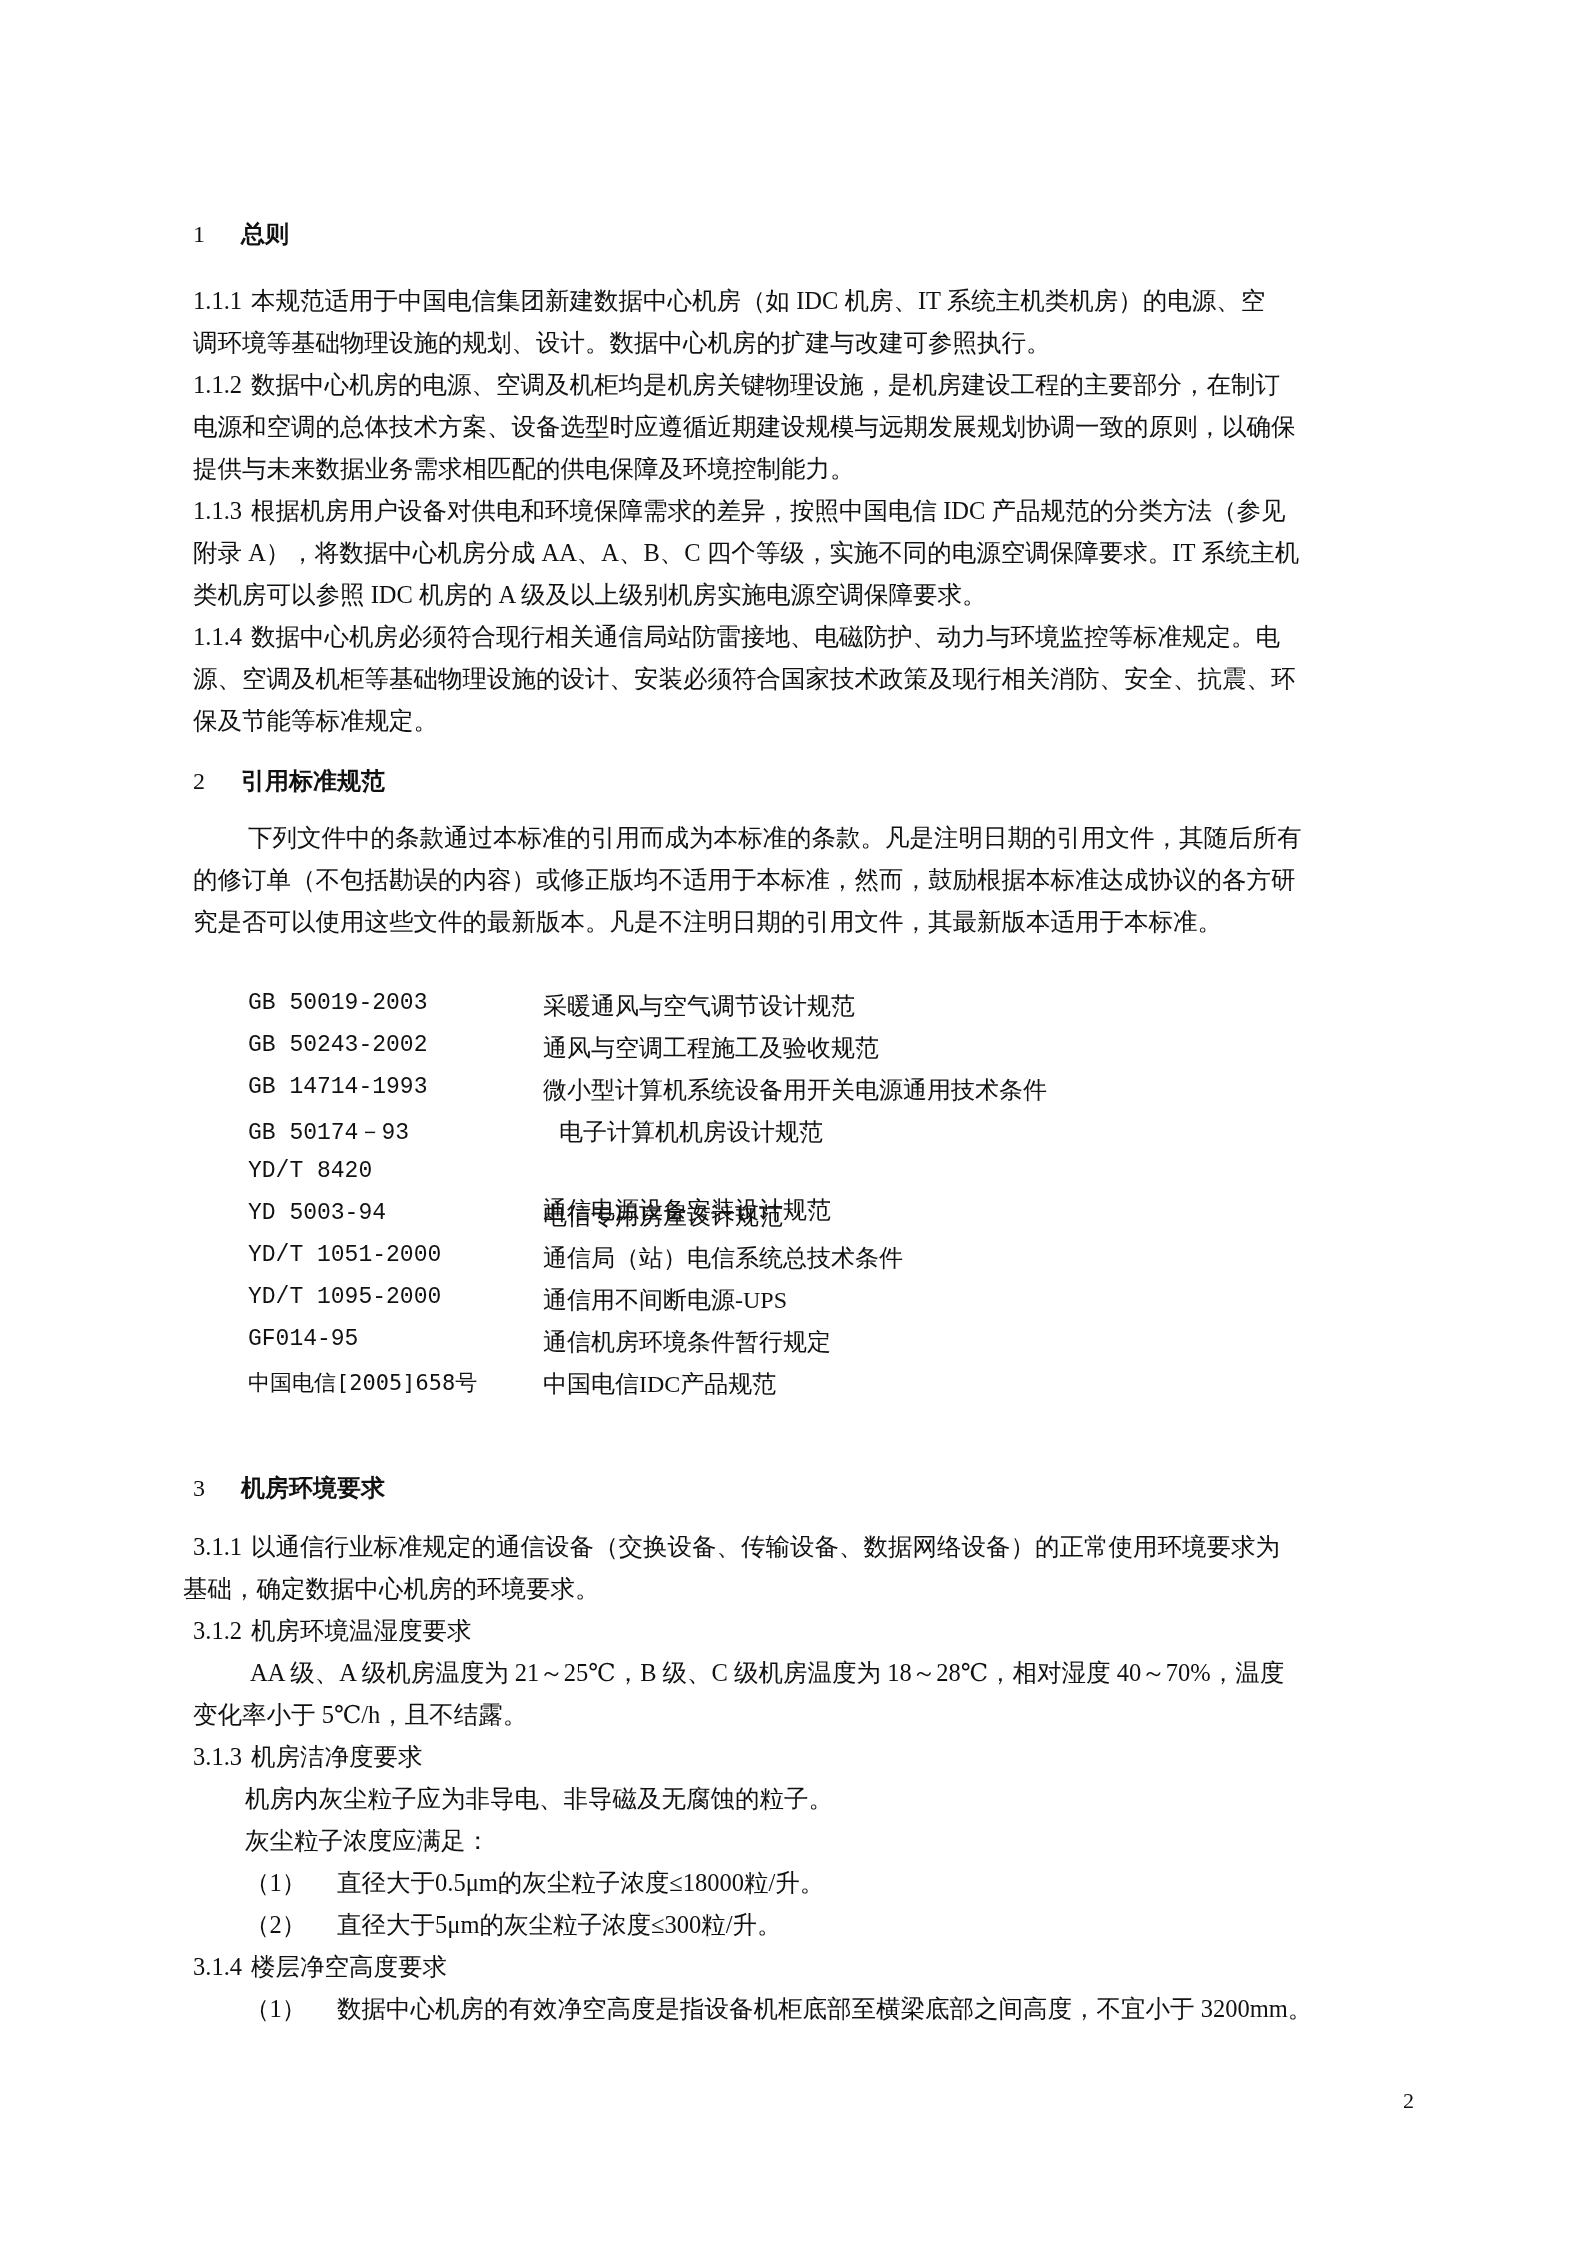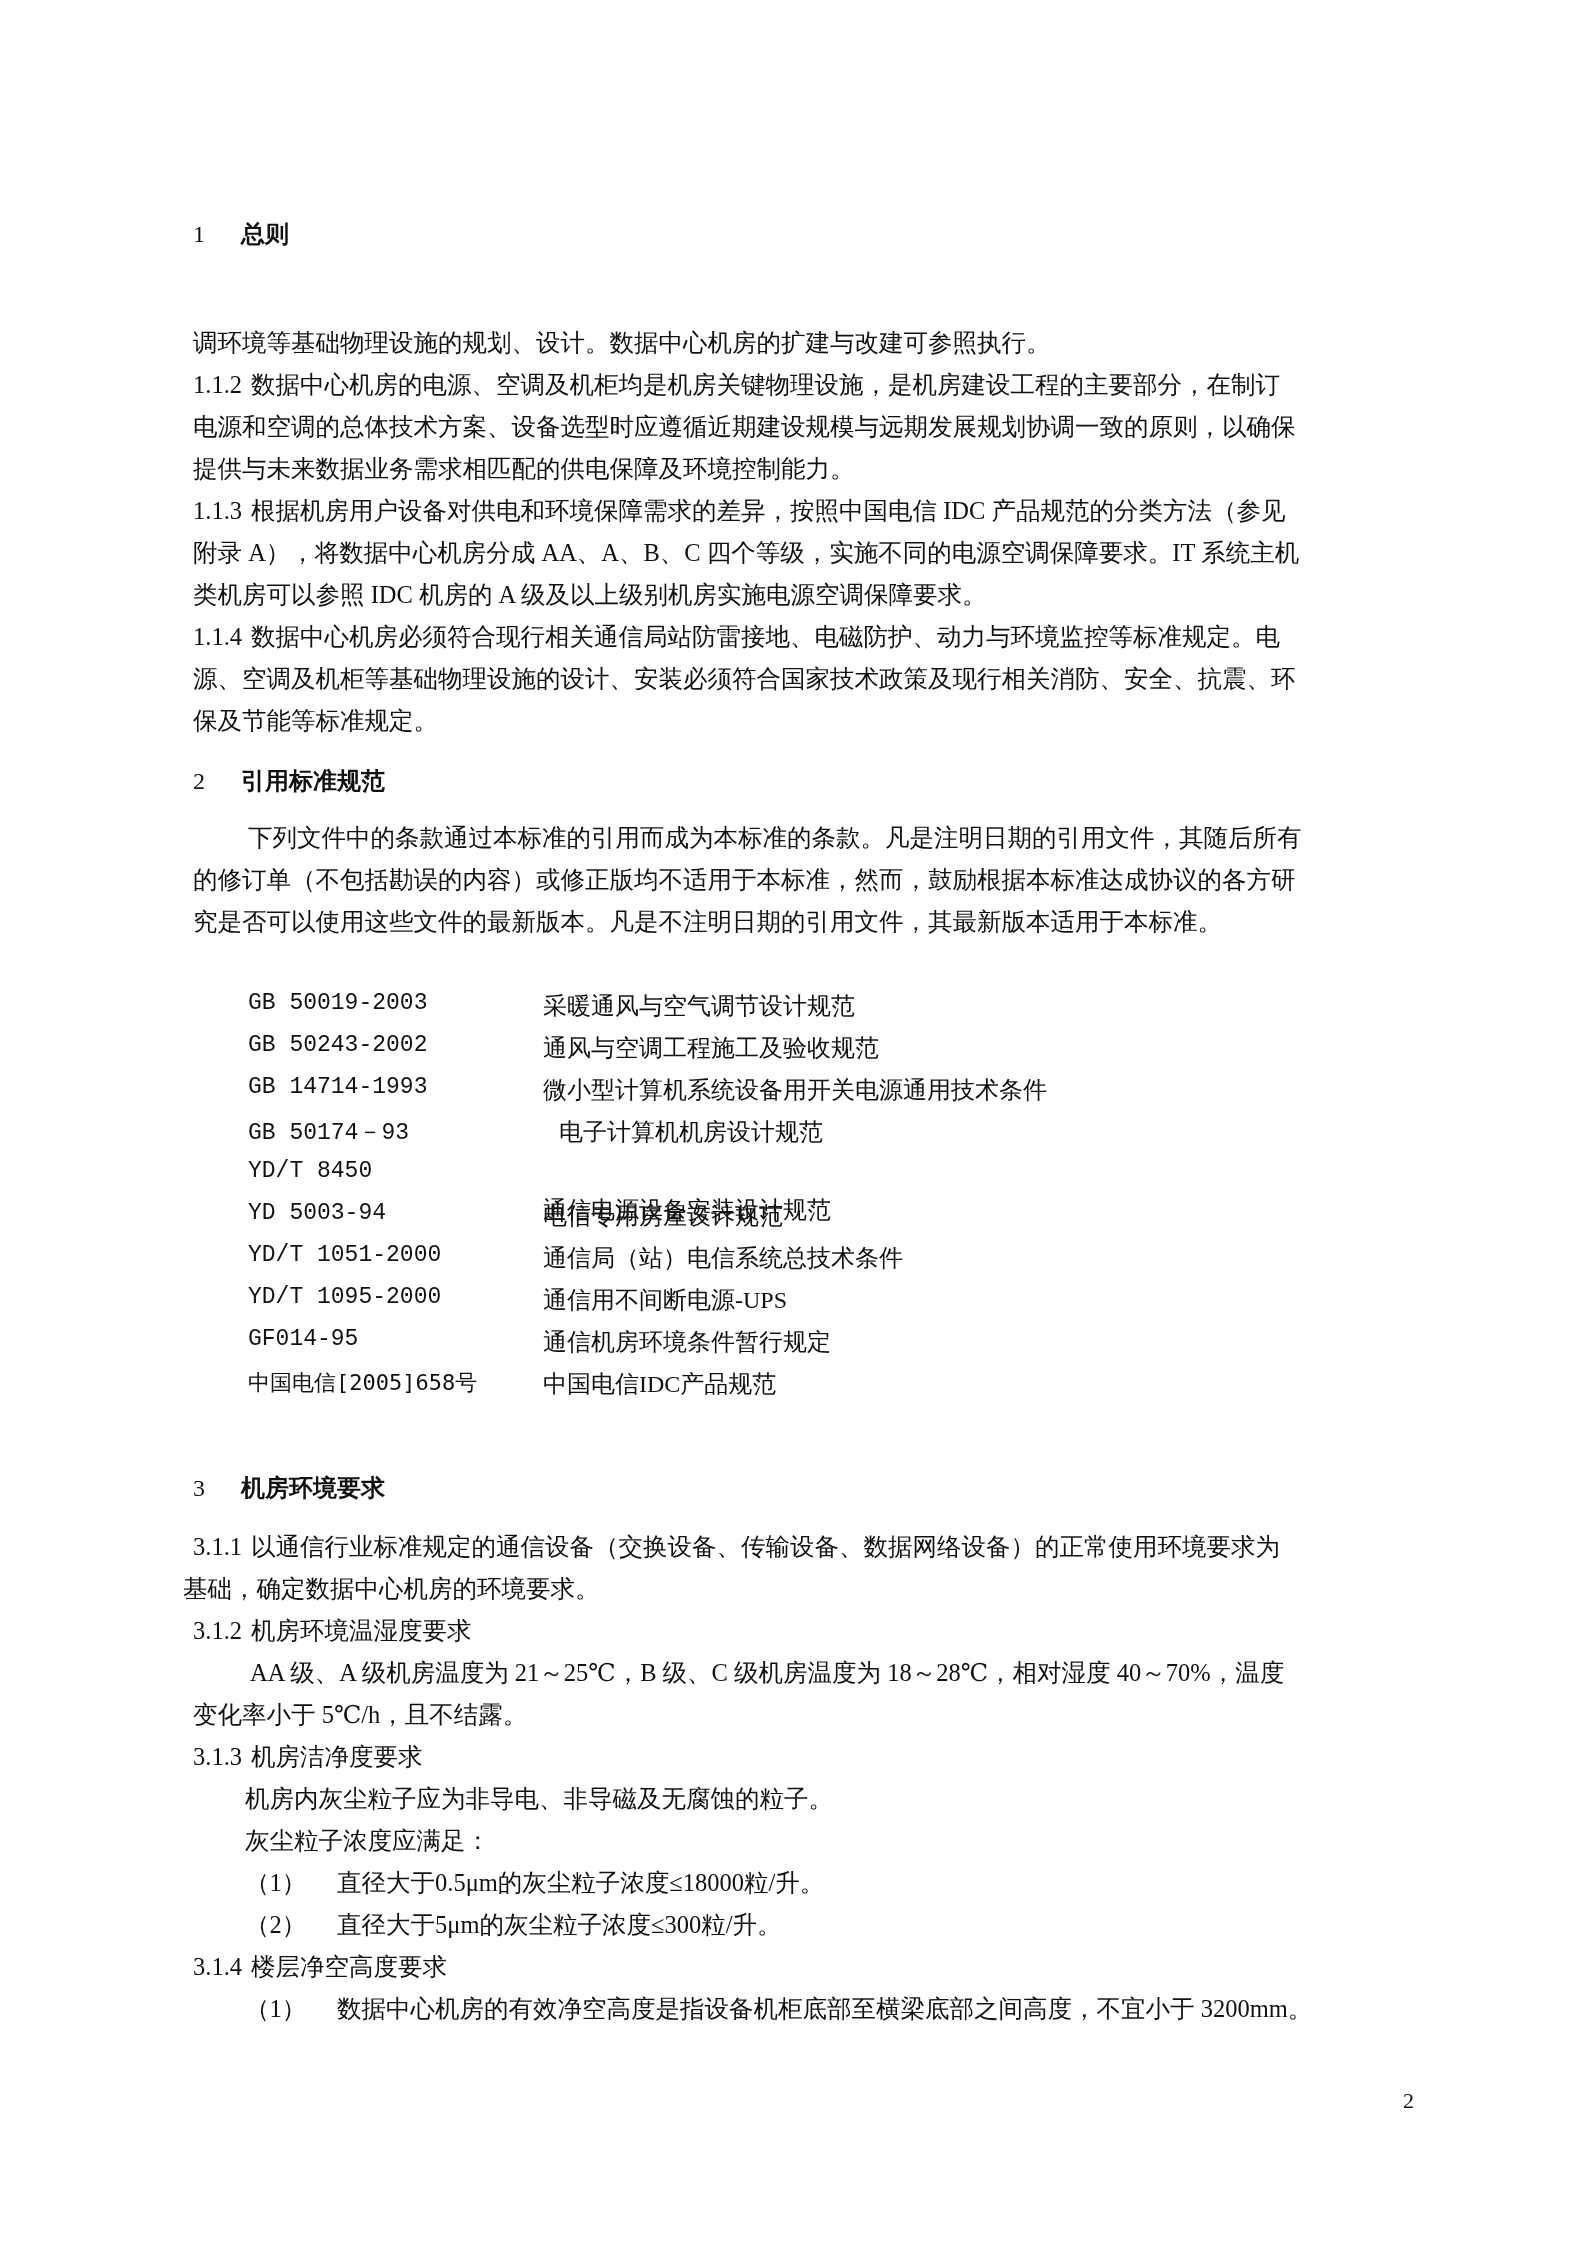--- a/index.html
+++ b/index.html
@@ -17,20 +17,23 @@
 </style>
 </head>
 <body>
 
 <div class="page">
 
   <div class="abs h" style="left:193px; top:218px;">
     <span class="num">1</span><span>总则</span>
   </div>
 
+  <div class="abs p" style="left:193px; top:280px;">
+    <span class="num">1.1.1</span><span>本规范适用于中国电信集团新建数据中心机房（如 IDC 机房、IT 系统主机类机房）的电源、空</span>
+  </div>
   <div class="abs p" style="left:193px; top:322px;">
     <span>调环境等基础物理设施的规划、设计。数据中心机房的扩建与改建可参照执行。</span>
   </div>
 
   <div class="abs p" style="left:193px; top:364px;">
     <span class="num">1.1.2</span><span>数据中心机房的电源、空调及机柜均是机房关键物理设施，是机房建设工程的主要部分，在制订</span>
   </div>
   <div class="abs p" style="left:193px; top:406px;">
     <span>电源和空调的总体技术方案、设备选型时应遵循近期建设规模与远期发展规划协调一致的原则，以确保</span>
   </div>
@@ -83,21 +86,21 @@
     </div>
     <div class="abs" style="left:248px; top:1074px;">
       <span class="abs ref-code" style="left:0;">GB 14714-1993</span>
       <span class="abs ref-title" style="left:295px;">微小型计算机系统设备用开关电源通用技术条件</span>
     </div>
     <div class="abs" style="left:248px; top:1116px;">
       <span class="abs ref-code" style="left:0;">GB 50174－93</span>
       <span class="abs ref-title" style="left:311px;">电子计算机机房设计规范</span>
     </div>
     <div class="abs" style="left:248px; top:1158px;">
-      <span class="abs ref-code" style="left:0;">YD/T 8450</span>
+      <span class="abs ref-code" style="left:0;">YD/T 8420</span>
       <span class="abs ref-title" style="left:295px;margin-top:36px;">通信电源设备安装设计规范</span>
     </div>
     <div class="abs" style="left:248px; top:1200px;">
       <span class="abs ref-code" style="left:0;">YD 5003-94</span>
       <span class="abs ref-title" style="left:295px;">电信专用房屋设计规范</span>
     </div>
     <div class="abs" style="left:248px; top:1242px;">
       <span class="abs ref-code" style="left:0;">YD/T 1051-2000</span>
       <span class="abs ref-title" style="left:295px;">通信局（站）电信系统总技术条件</span>
     </div>

